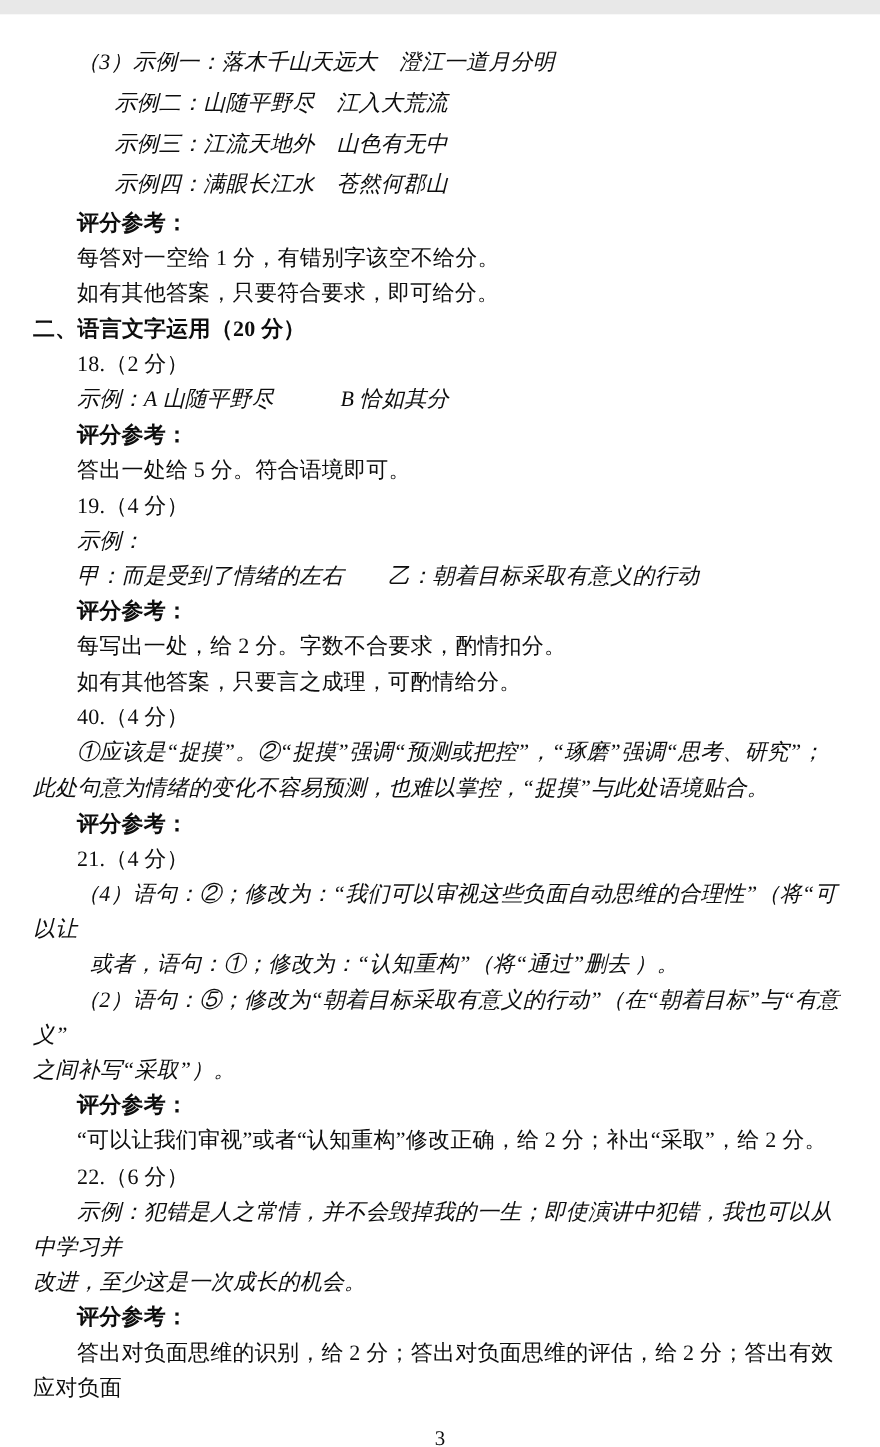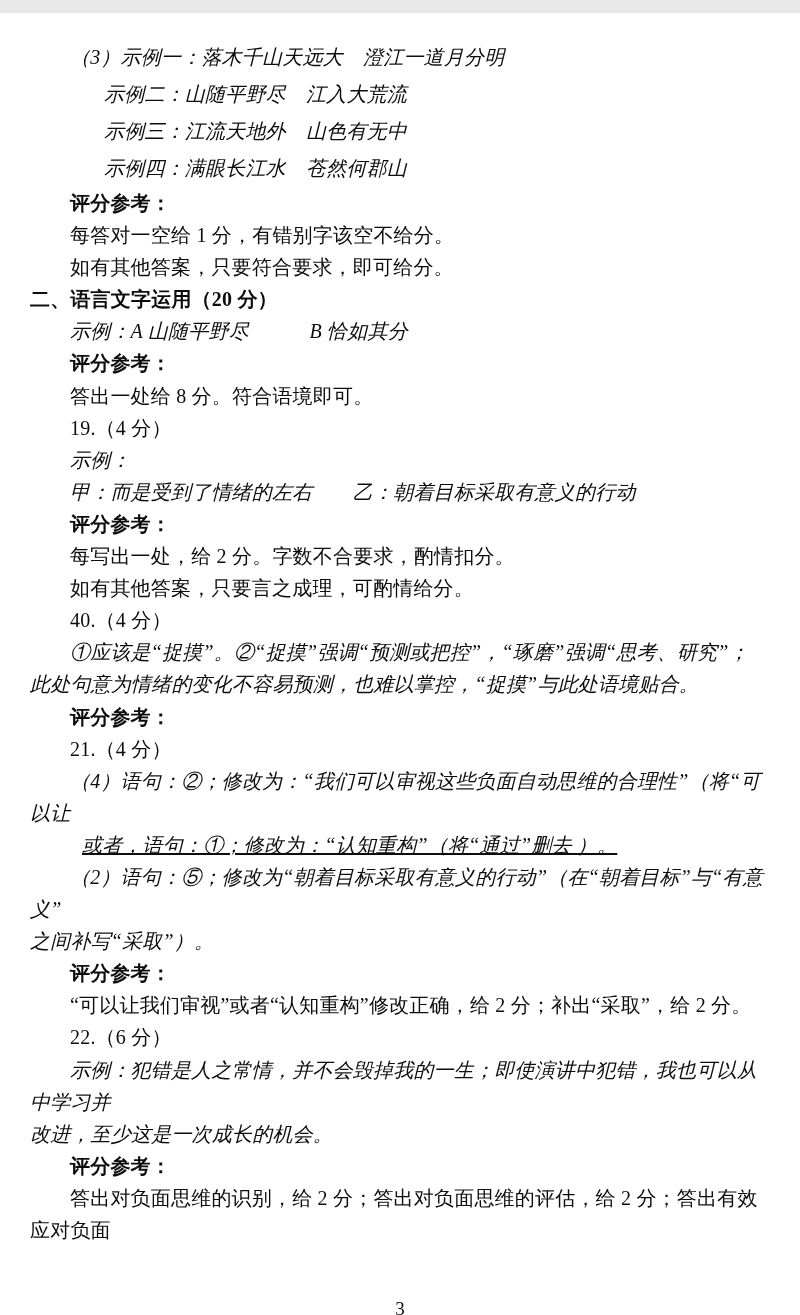--- a/index.html
+++ b/index.html
@@ -42,21 +42,21 @@
     font-weight: 400;
   }
   
   .bold {
     font-style: normal;
     font-weight: 700;
   }
   
   .i0  { text-indent: 0; }
   .i2  { text-indent: 2em; }
-  .i26 { text-indent: 2.6em; text-decoration: underline; }
+  .i26 { text-indent: 2.6em; }
   .i37 { text-indent: 3.7em; }
 
   .page-footer {
     position: absolute;
     left: 0;
     bottom: 8px;
     width: 100%;
     text-align: center;
   }
   .page-number {
@@ -72,23 +72,24 @@
   <main class="doc-body">
 
   <p class="line kai i2 poem">（3）示例一：落木千山天远大　澄江一道月分明</p>
       <p class="line kai i37 poem">示例二：山随平野尽　江入大荒流</p>
       <p class="line kai i37 poem">示例三：江流天地外　山色有无中</p>
       <p class="line kai i37 poem">示例四：满眼长江水　苍然何郡山</p>
       <p class="line bold i2">评分参考：</p>
       <p class="line song i2">每答对一空给 1 分，有错别字该空不给分。</p>
       <p class="line song i2">如有其他答案，只要符合要求，即可给分。</p>
       <p class="line bold i0">二、语言文字运用（20 分）</p>
+      <p class="line song i2">18.（2 分）</p>
       <p class="line kai i2">示例：A 山随平野尽　　　B 恰如其分</p>
       <p class="line bold i2">评分参考：</p>
-      <p class="line song i2">答出一处给 8 分。符合语境即可。</p>
+      <p class="line song i2">答出一处给 5 分。符合语境即可。</p>
       <p class="line song i2">19.（4 分）</p>
       <p class="line kai i2">示例：</p>
       <p class="line kai i2">甲：而是受到了情绪的左右　　乙：朝着目标采取有意义的行动</p>
       <p class="line bold i2">评分参考：</p>
       <p class="line song i2">每写出一处，给 2 分。字数不合要求，酌情扣分。</p>
       <p class="line song i2">如有其他答案，只要言之成理，可酌情给分。</p>
       <p class="line song i2">40.（4 分）</p>
       <p class="line kai i2">①应该是“捉摸”。②“捉摸”强调“预测或把控”，“琢磨”强调“思考、研究”；</p>
       <p class="line kai i0">此处句意为情绪的变化不容易预测，也难以掌控，“捉摸”与此处语境贴合。</p>
       <p class="line bold i2">评分参考：</p>

